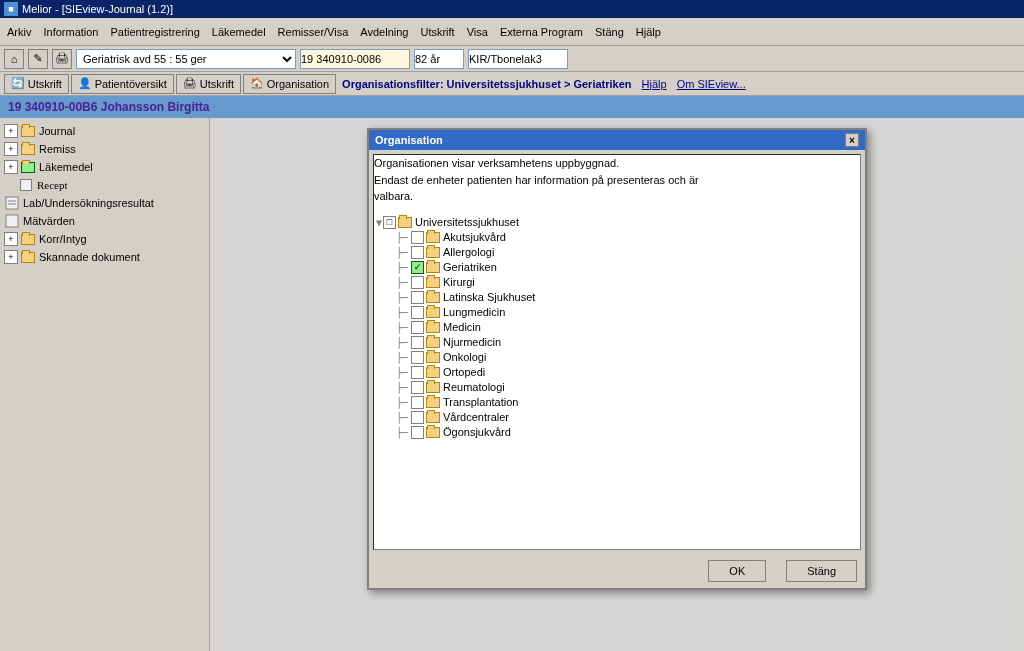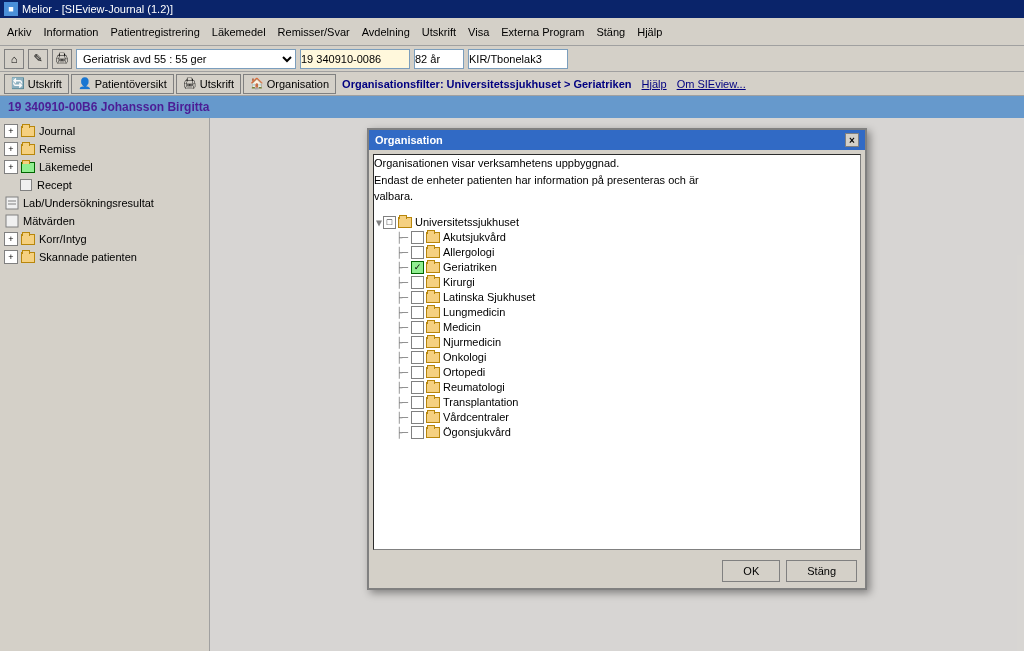--- a/index.html
+++ b/index.html
@@ -177,21 +177,21 @@
       width: 6px; height: 3px;
       background: #f5d080;
       border: 1px solid #b8860b;
       border-bottom: none;
     }
     .leaf-icon {
       width: 12px; height: 12px;
       background: #f0f0f0;
       border: 1px solid #808080;
     }
-    .indent-1 { padding-left: 18px; }
+    .indent-1 { padding-left: 18px; font-family: Liberation Serif, serif; }
 
     
     .content-area {
       flex: 1;
       background: #f0eeeb;
       position: relative;
     }
 
     
     .modal-overlay {
@@ -241,21 +241,21 @@
     }
     .dialog-description {
       font-size: 11px;
       margin-bottom: 10px;
       line-height: 1.5;
     }
     .dialog-footer {
       display: flex;
       justify-content: flex-end;
       padding: 6px 8px;
-      gap: 6px;
+      gap: 20px;
     }
     .dialog-btn {
       background: #d4d0c8;
       border: 1px solid #808080;
       padding: 2px 20px;
       font-size: 11px;
       cursor: pointer;
       height: 22px;
     }
 
@@ -310,21 +310,21 @@
 <div class="title-bar">
   <div class="title-bar-icon">■</div>
   <span>Melior - [SIEview-Journal (1.2)]</span>
 </div>
 
 <div class="menu-bar">
   <span class="menu-item">Arkiv</span>
   <span class="menu-item">Information</span>
   <span class="menu-item">Patientregistrering</span>
   <span class="menu-item">Läkemedel</span>
-  <span class="menu-item">Remisser/Svar</span>
+  <span class="menu-item">Remisser/Visa</span>
   <span class="menu-item">Avdelning</span>
   <span class="menu-item">Utskrift</span>
   <span class="menu-item">Visa</span>
   <span class="menu-item">Externa Program</span>
   <span class="menu-item">Stäng</span>
   <span class="menu-item">Hjälp</span>
 </div>
 
 <div class="toolbar">
   <div class="toolbar-icon-btn" title="Home">⌂</div>
@@ -423,21 +423,21 @@
           <div class="folder-icon"></div>
         </div>
       <span>Korr/Intyg</span>
     </div>
 
     <div class="tree-item">
       <div class="tree-expander">+</div>
       <div class="tree-icon">
           <div class="folder-icon"></div>
         </div>
-      <span>Skannade patienten</span>
+      <span>Skannade dokument</span>
     </div>
   </div>
 
   <div class="content-area">
 
     <div class="modal-overlay">
       <div class="dialog">
 
         <div class="dialog-title-bar">
           <span>Organisation</span>

